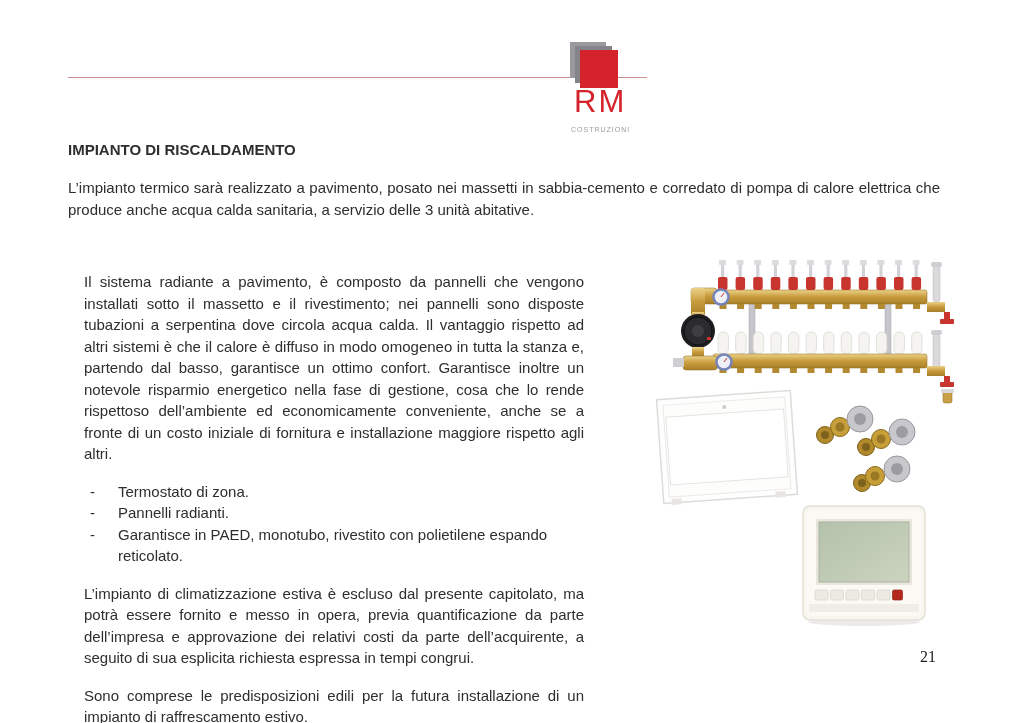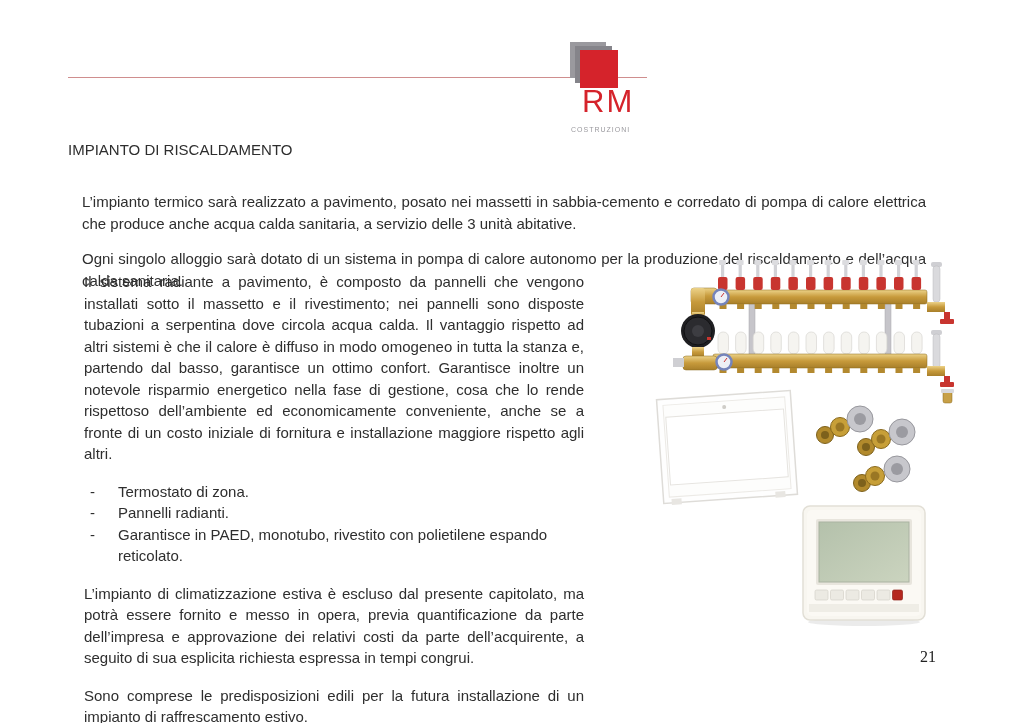--- a/index.html
+++ b/index.html
@@ -5,27 +5,27 @@
   html,body{margin:0;padding:0;background:#ffffff;}
   .page{position:relative;width:1023px;height:723px;background:#ffffff;overflow:hidden;
         font-family:"Liberation Sans",sans-serif;color:#2e2e2e;font-size:15px;line-height:21.5px;}
   
   .rule{position:absolute;left:68px;top:77px;width:579px;height:1px;background:#cf8e8e;}
   .logo{position:absolute;left:570px;top:42px;width:80px;height:92px;}
   .sq{position:absolute;}
   .sq-back{left:0;top:0;width:36px;height:36px;background:#9a999e;}
   .sq-mid{left:5px;top:4px;width:37px;height:37px;background:#85848a;}
   .sq-front{left:10px;top:8px;width:38px;height:38px;background:#d5232b;}
-  .logo-text{position:absolute;left:12px;top:44px;font-size:31px;line-height:31px;color:#d5232b;
+  .logo-text{position:absolute;left:4px;top:44px;font-size:31px;line-height:31px;color:#d5232b;
              letter-spacing:2px;font-weight:400;}
   .logo-sub{position:absolute;left:1px;top:77px;font-size:7px;letter-spacing:1px;color:#9a999e;}
   
-  .title{position:absolute;left:68px;top:139px;font-weight:normal;}
+  .title{position:absolute;left:68px;top:139px;font-weight:bold;}
   .intro{position:absolute;left:68px;top:177px;width:872px;text-align:justify;}
-  .intro p{margin:14px;}
+  .intro p{margin:0;}
   .col-text{position:absolute;left:68px;top:255px;width:532px;text-align:justify;}
   .col-text p{margin:16px;}
   .bullet{display:flex;text-align:left;}
   .bullet .dash{margin-left:22px;width:28px;flex:0 0 28px;}
   
   .img-box{position:absolute;}
   .manifold{left:663px;top:252px;width:295px;height:145px;}
   .cabinet{left:652px;top:387px;width:150px;height:122px;}
   .fittings{left:813px;top:389px;width:150px;height:115px;}
   .thermostat{left:797px;top:502px;width:135px;height:125px;}
@@ -43,21 +43,20 @@
     <div class="sq sq-mid"></div>
     <div class="sq sq-front"></div>
     <div class="logo-text">RM</div>
     <div class="logo-sub">COSTRUZIONI</div>
   </div>
 
   <div class="title">IMPIANTO DI RISCALDAMENTO</div>
 
   <div class="intro">
     <p>L’impianto termico sarà realizzato a pavimento, posato nei massetti in sabbia-cemento e corredato di pompa di calore elettrica che produce anche acqua calda sanitaria, a servizio delle 3 unità abitative.</p>
-    <p>Ogni singolo alloggio sarà dotato di un sistema in pompa di calore autonomo per la produzione del riscaldamento e dell’acqua calda sanitaria.</p>
   </div>
 
   <div class="col-text">
     <p>Il sistema radiante a pavimento, è composto da pannelli che vengono installati sotto il massetto e il rivestimento; nei pannelli sono disposte tubazioni a serpentina dove circola acqua calda. Il vantaggio rispetto ad altri sistemi è che il calore è diffuso in modo omogeneo in tutta la stanza e, partendo dal basso, garantisce un ottimo confort.  Garantisce inoltre un notevole risparmio energetico nella fase di gestione, cosa che lo rende rispettoso dell’ambiente ed economicamente conveniente, anche se a fronte di un costo iniziale di fornitura e installazione maggiore rispetto agli altri.</p>
     <div class="bullet">
       <span class="dash">-</span>
       <span>Termostato di zona.</span>
     </div>
     <div class="bullet">
       <span class="dash">-</span>

